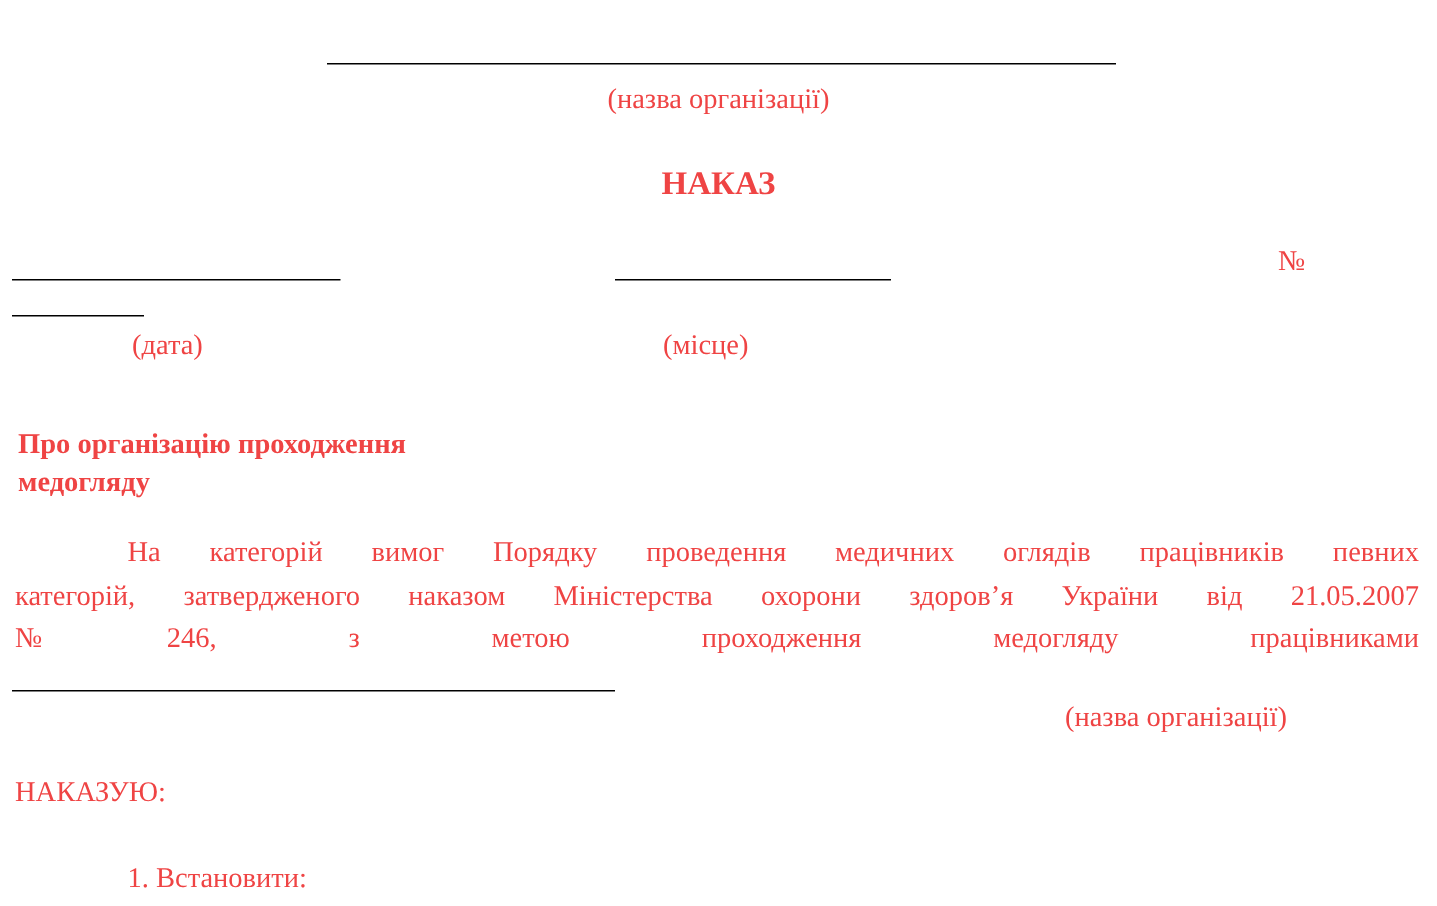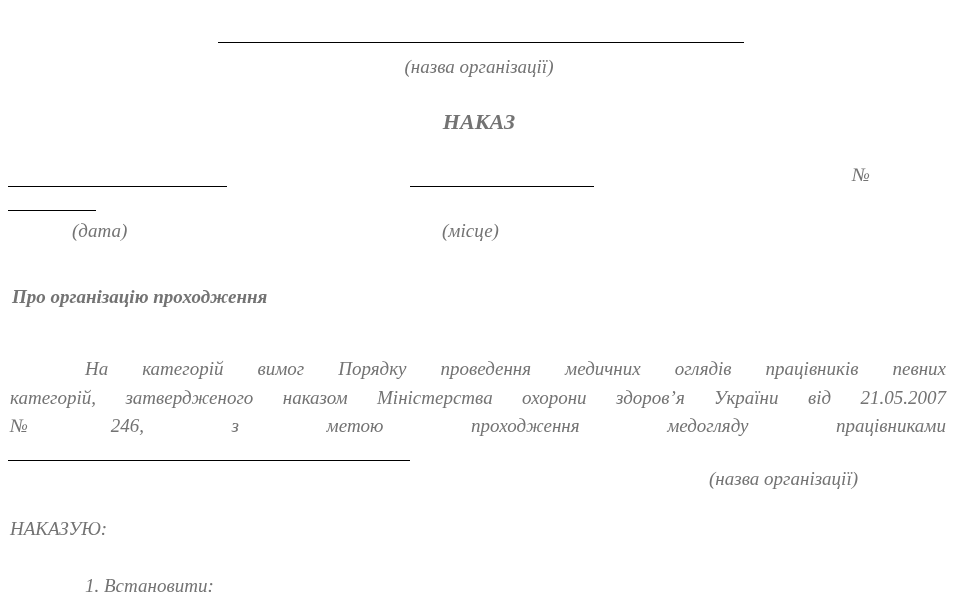--- a/index.html
+++ b/index.html
@@ -2,45 +2,44 @@
 <html><head>
 <meta charset="utf-8">
 <style>
   * { margin: 0; padding: 0; box-sizing: border-box; }
   html, body { background: #ffffff; }
   .page {
     position: relative;
     width: 958px;
     height: 604px;
     background: #ffffff;
-    color: #737373;
+    color: #ef4444;
     font-family: "Liberation Serif", "DejaVu Serif", serif;
     font-size: 19px;
     overflow: hidden;
-    font-style: italic;
   }
   .abs { position: absolute; }
   .blank-line {
     position: absolute;
     height: 0;
     border-bottom: 1.5px solid #000000;
   }
   .center-text {
     left: 0;
     width: 100%;
     text-align: center;
   }
   .rule-top      { left: 218px; top: 42px;  width: 526px; }
   .caption-org-1 { top: 56px; }
   .doc-title     { top: 109px; font-weight: bold; font-size: 22px; }
   .blank-date    { left: 8px;   top: 186px; width: 219px; }
   .blank-place   { left: 410px; top: 186px; width: 184px; }
   .number-sign   { left: 852px; top: 164px; }
   .blank-number  { left: 8px;   top: 210px; width: 88px; }
-  .caption-date  { left: 72px;  top: 220px; }
+  .caption-date  { left: 88px;  top: 220px; }
   .caption-place { left: 442px; top: 220px; }
   .subject {
     left: 12px; top: 272px;
     font-weight: bold;
     line-height: 25px;
     width: 420px;
     margin-top: 12px;
   }
   .body-par {
     left: 10px; top: 355px;
@@ -69,20 +68,21 @@
 
   <div class="blank-line blank-date"></div>
   <div class="blank-line blank-place"></div>
   <div class="abs number-sign">№</div>
   <div class="blank-line blank-number"></div>
   <div class="abs caption-date">(дата)</div>
   <div class="abs caption-place">(місце)</div>
 
   <div class="abs subject">
     <div>Про організацію проходження</div>
+    <div>медогляду</div>
   </div>
 
   <div class="abs body-par">
     <div class="jline indent">На категорій вимог Порядку проведення медичних оглядів працівників певних</div>
     <div class="jline">категорій, затвердженого наказом Міністерства охорони здоров’я України від 21.05.2007</div>
     <div class="jline">№246, з метою проходження медогляду працівниками</div>
   </div>
 
   <div class="blank-line blank-org-2"></div>
   <div class="abs caption-org-2">(назва організації)</div>

